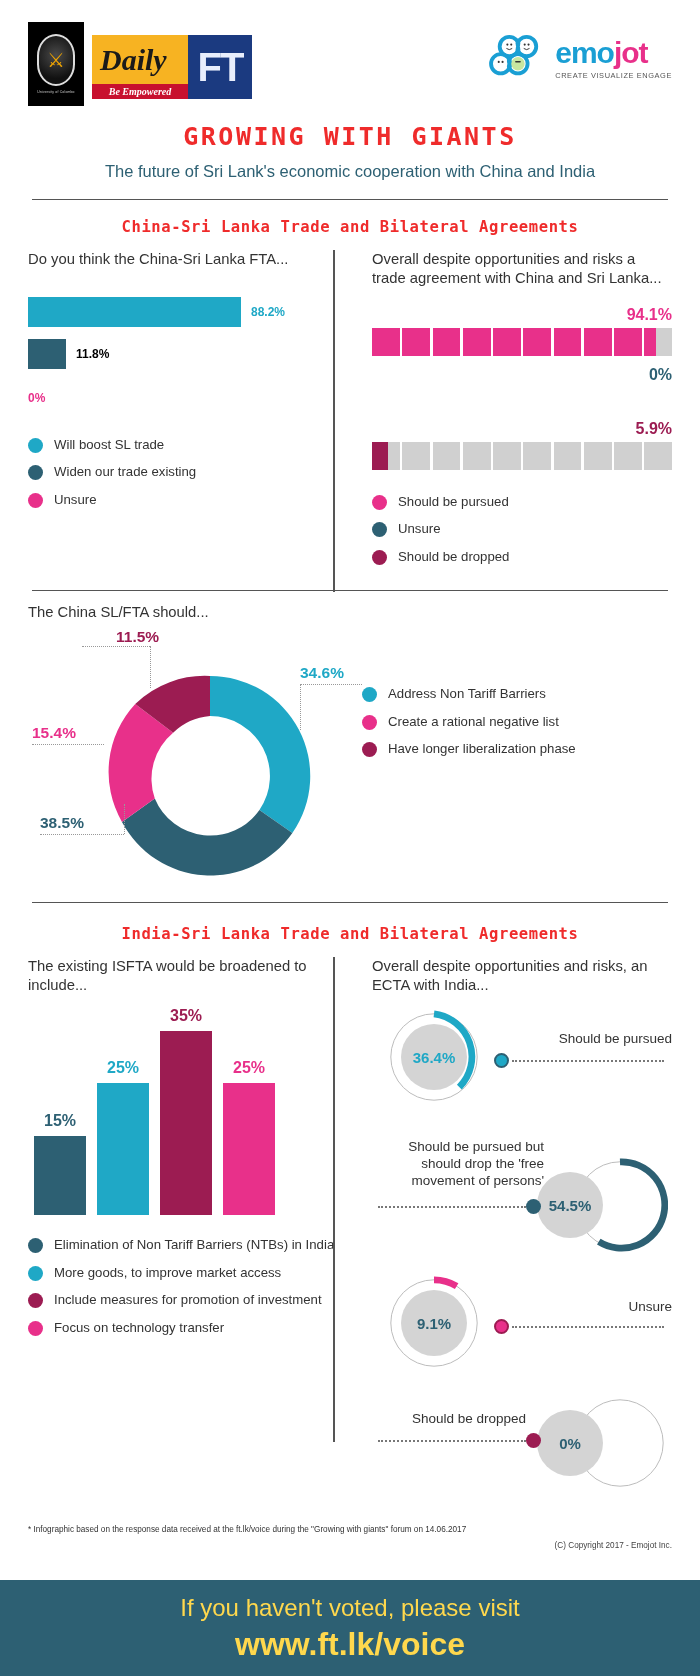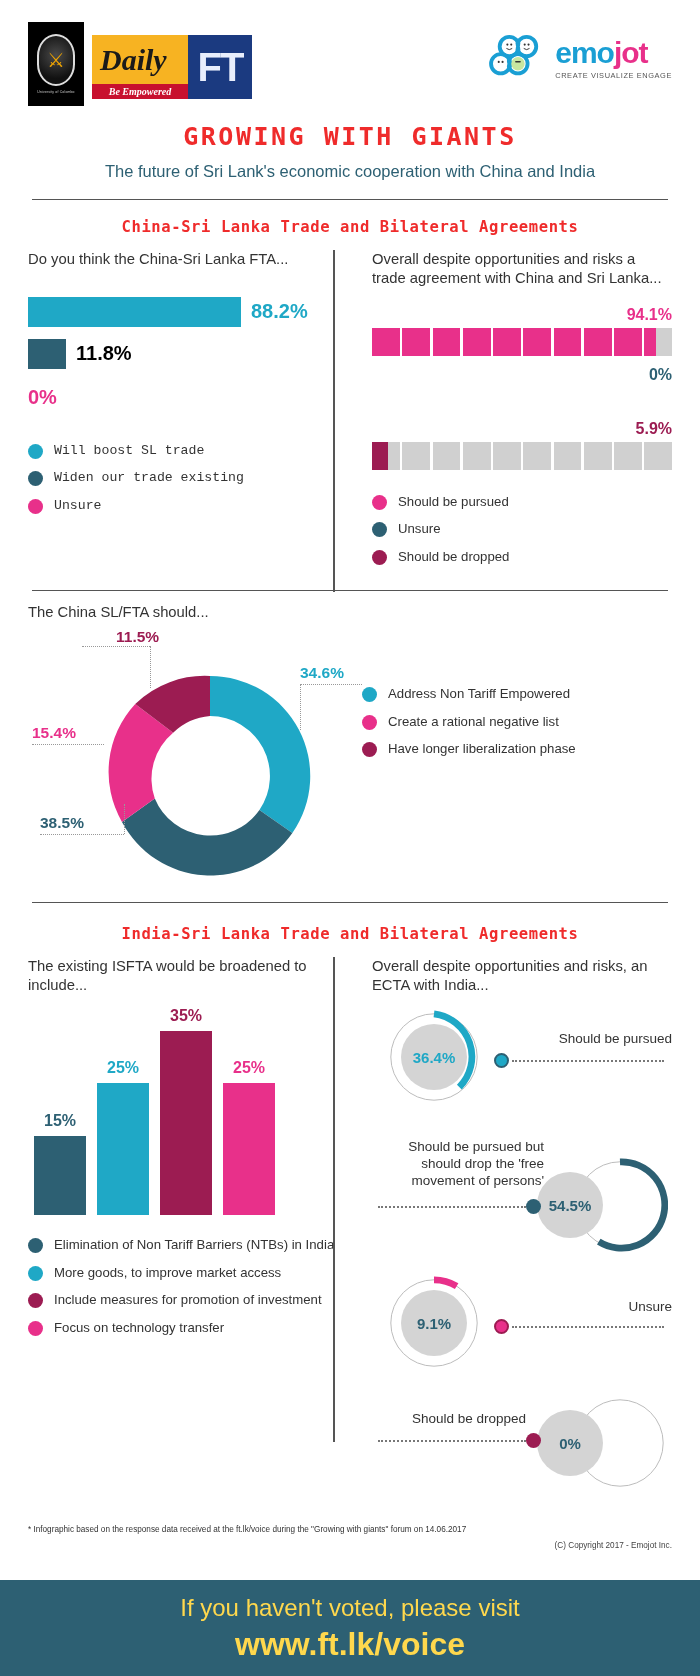--- a/index.html
+++ b/index.html
@@ -82,21 +82,21 @@
   .col.right { padding-left: 22px; padding-right: 0; }
   .vdiv { position: absolute; width: 1.5px; background: #555; }
 
   .q {
     font-size: 14.8px; color: #333; line-height: 1.28; margin-bottom: 10px;
   }
 
   
   .hbar-row { display: flex; align-items: center; margin-bottom: 12px; }
   .hbar { height: 30px; }
-  .hbar-label { font-weight: bold; font-size: 20px; margin-left: 10px; }
+  .hbar-label { font-weight: bold; font-size: 12px; margin-left: 10px; }
 
   
   .seg-block { margin-bottom: 4px; }
   .seg-value { font-weight: bold; font-size: 16px; text-align: right; margin-bottom: 4px; }
   .seg-track { display: flex; gap: 2.5px; }
   .seg-cell { flex: 1 1 0; height: 28px; background: #d0d0d0; position: relative; overflow: hidden; }
   .seg-fill { position: absolute; left: 0; top: 0; bottom: 0; }
   .seg-spacer { height: 28px; }
 
   
@@ -214,21 +214,21 @@
         <div class="hbar-row">
           <div class="hbar" style="width:38px; background:#2d6073;"></div>
           <div class="hbar-label" style="color:#000000;">11.8%</div>
         </div>
         <div class="hbar-row" style="margin-top:14px;">
           <div class="hbar" style="width:0px;"></div>
           <div class="hbar-label" style="color:#e8308a; margin-left:0;">0%</div>
         </div>
       </div>
 
-      <div class="legend" style="margin-top:30px;font-family:Liberation Mono, monospace;">
+      <div class="legend" style="margin-top:24px;">
         <div class="legend-item">
           <span class="dot" style="background:#1fa8c6;"></span>
           <span class="legend-label">Will boost SL trade</span>
         </div>
         <div class="legend-item">
           <span class="dot" style="background:#2d6073;"></span>
           <span class="legend-label">Widen our trade existing</span>
         </div>
         <div class="legend-item">
           <span class="dot" style="background:#e8308a;"></span>
@@ -346,21 +346,21 @@
       <div class="dval" style="left:4px; top:92px; color:#e8308a;">15.4%</div>
       <div class="dleader" style="left:4px; top:112px; width:72px;"></div>
 
       <div class="dval" style="left:12px; top:182px; color:#2d6073;">38.5%</div>
       <div class="dleader" style="left:12px; top:202px; width:84px;"></div>
       <div class="dleader v" style="left:96px; top:172px; height:30px;"></div>
 
       <div class="legend" style="position:absolute; left:334px; top:54px; width:310px; margin:0;">
         <div class="legend-item">
           <span class="dot" style="background:#1fa8c6;"></span>
-          <span class="legend-label">Address Non Tariff Empowered</span>
+          <span class="legend-label">Address Non Tariff Barriers</span>
         </div>
         <div class="legend-item">
           <span class="dot" style="background:#e8308a;"></span>
           <span class="legend-label">Create a rational negative list</span>
         </div>
         <div class="legend-item">
           <span class="dot" style="background:#9c1c52;"></span>
           <span class="legend-label">Have longer liberalization phase</span>
         </div>
       </div>

